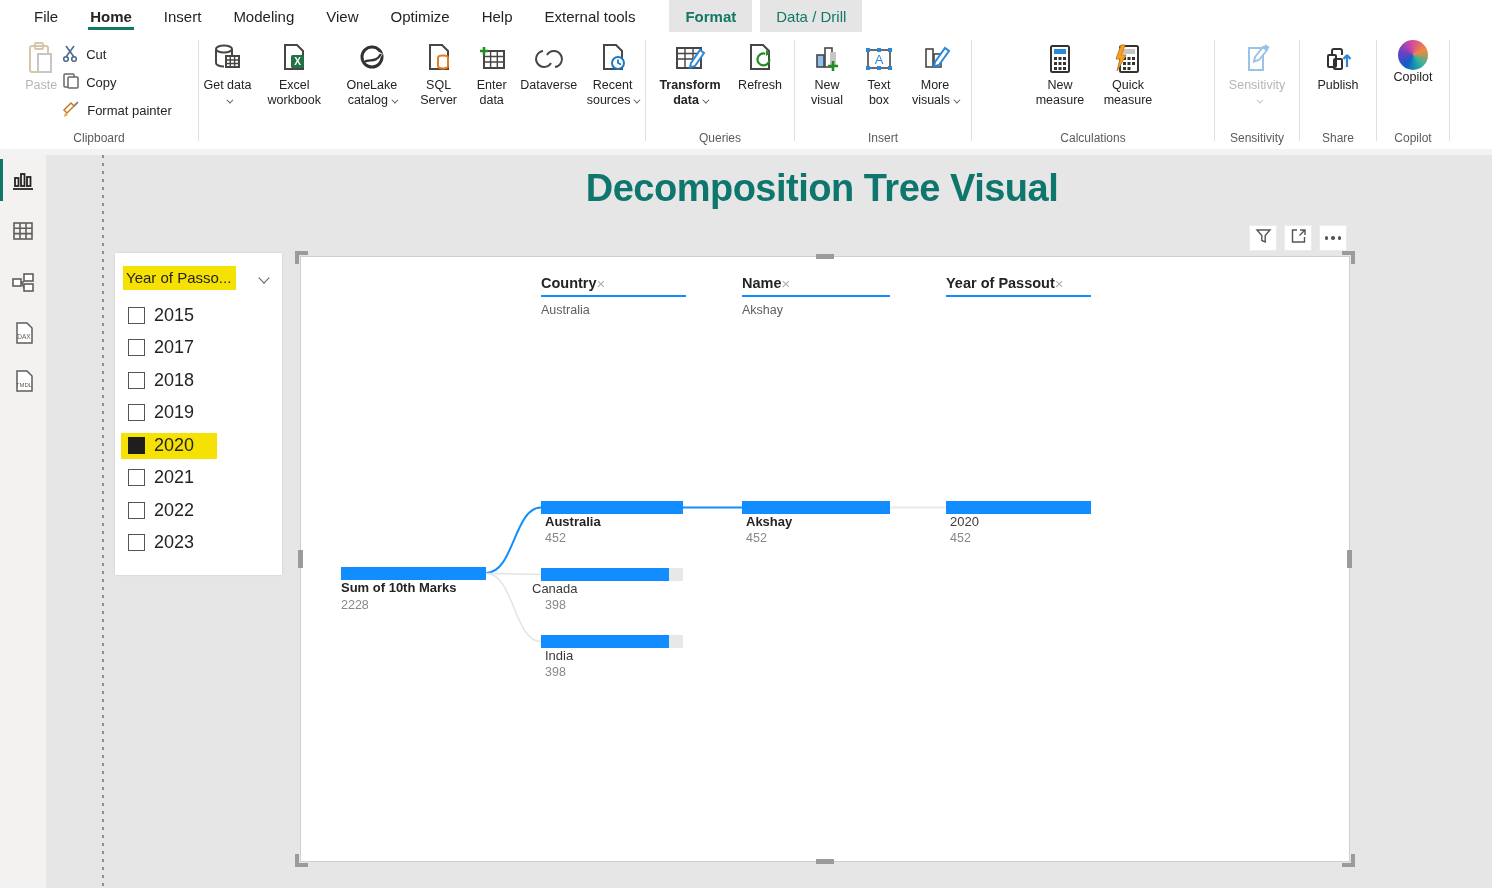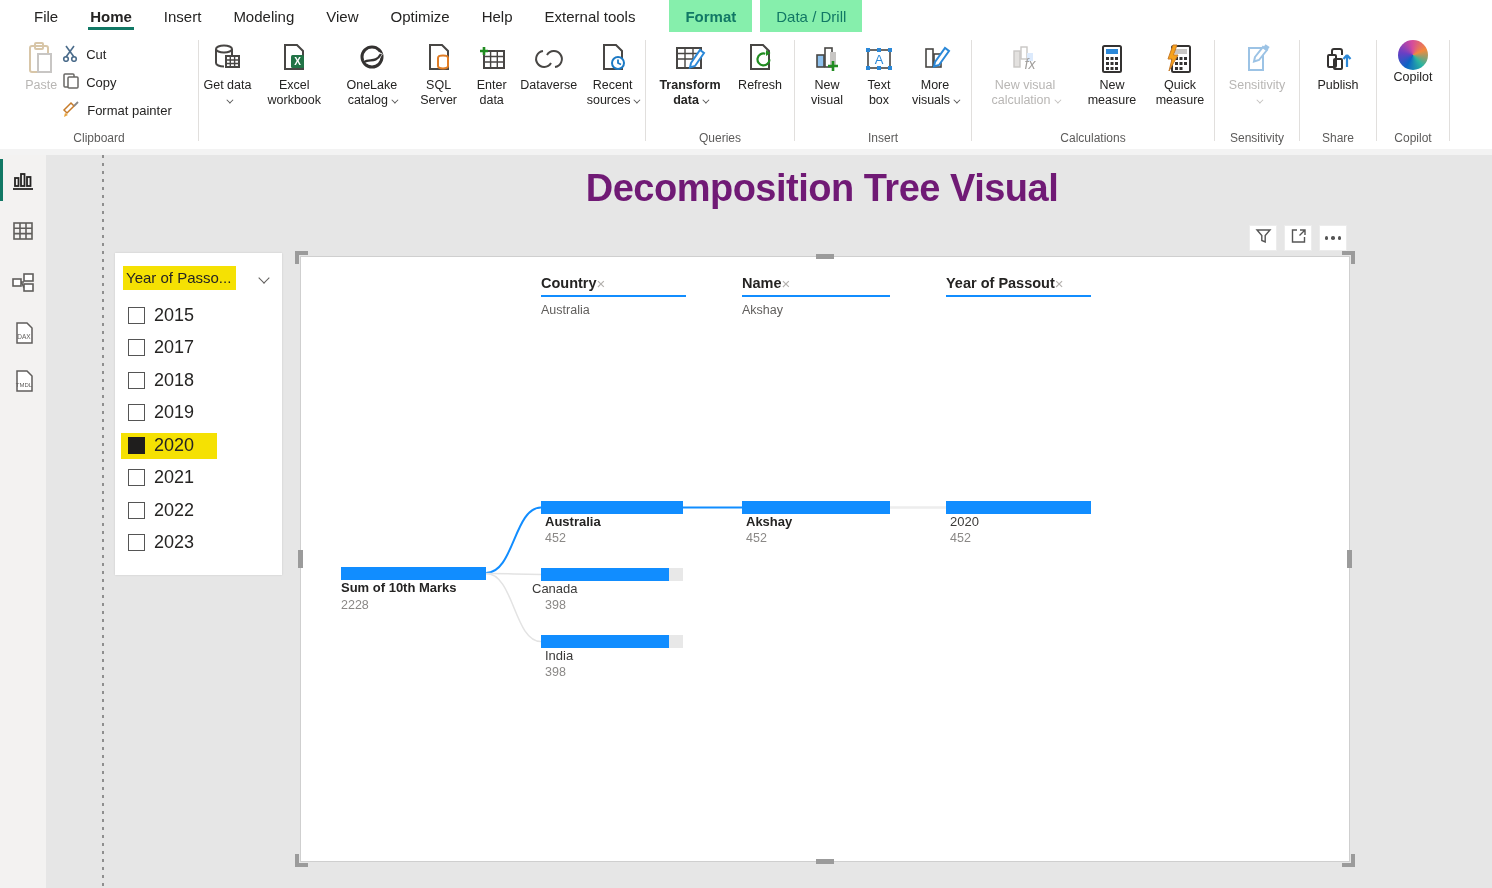--- a/index.html
+++ b/index.html
@@ -3,21 +3,21 @@
 <meta charset="utf-8">
 <style>
   * { margin:0; padding:0; box-sizing:border-box; }
   html,body { width:1492px; height:888px; overflow:hidden; font-family:"Liberation Sans", sans-serif; background:#fff; }
 
   
   .menubar { height:32px; background:#fff; display:flex; align-items:stretch; padding-left:18px; }
   .mtab { display:flex; align-items:center; padding:0 16px; font-size:15px; color:#252423; cursor:pointer; position:relative; white-space:nowrap; }
   .mtab.active { font-weight:bold; }
   .mtab.active::after { content:""; position:absolute; left:14px; right:14px; bottom:2px; height:3px; background:#117865; }
-  .mtab.ctx { background:#86efac; color:#117865; }
+  .mtab.ctx { background:#e5e5e5; color:#117865; }
   .mtab.ctx.b { font-weight:bold; }
 
   
   .ribbon { height:123px; background:#fff; border-bottom:6px solid #f3f3f3; display:flex; align-items:stretch; }
   .grp { display:flex; flex-direction:column; padding-top:6px; }
   .grp-body { display:flex; flex:1; align-items:flex-start; justify-content:center; }
   .grp-cap { text-align:center; font-size:12px; color:#5c5b5a; padding:2px 0 4px; }
   .vsep { width:1px; background:#e1dfdd; margin:8px 0; }
   .bigbtn { display:flex; flex-direction:column; align-items:center; padding:2px 3px; cursor:pointer; }
   .bigbtn .ic { height:38px; display:flex; align-items:center; justify-content:center; }
@@ -33,21 +33,21 @@
   
   .workspace { position:absolute; top:155px; left:0; right:0; bottom:0; display:flex; }
   .viewrail { width:46px; background:#f3f2f1; position:relative; }
   .rail-ind { position:absolute; left:0; top:4px; width:3px; height:42px; background:#117865; }
   .rit { position:absolute; left:11px; width:24px; height:24px; cursor:pointer; }
   .canvas { position:relative; flex:1; background:#e6e6e6; }
   .pagedots { position:absolute; left:56px; top:0; bottom:0; width:2px;
               background:repeating-linear-gradient(#8f8f8f 0 3px, transparent 3px 8px); }
 
   .page-title { position:absolute; left:376px; top:12px; width:800px; text-align:center;
-                font-size:38px; font-weight:bold; color:#701a75; letter-spacing:-0.5px; }
+                font-size:38px; font-weight:bold; color:#0f766e; letter-spacing:-0.5px; }
 
   
   .slicer { position:absolute; left:69px; top:98px; width:167px; height:322px; background:#fff;
             box-shadow:0 0 2px rgba(0,0,0,.12); padding:13px 8px 0 8px; }
   .sl-head { display:flex; align-items:center; justify-content:space-between; }
   .sl-title { font-size:15px; color:#252423; background:#f5e103; padding:3px 5px 4px 3px; white-space:nowrap; }
   .sl-chev { width:8px; height:8px; border-right:1.6px solid #605e5c; border-bottom:1.6px solid #605e5c; transform:rotate(45deg); margin-right:6px; cursor:pointer; }
   .sl-items { margin-top:9px; }
   .sl-row { position:relative; display:flex; align-items:center; height:32.5px; cursor:pointer; }
   .sl-hl { position:absolute; left:-2px; top:4px; width:96px; height:26px; background:#f5e103; display:none; }
@@ -307,31 +307,20 @@
           </span>
         <span class="lb"><span>More visuals</span><span class="chv"></span></span>
       </div>
     </div>
     <div class="grp-cap">Insert</div>
   </div>
   <div class="vsep"></div>
 
   <div class="grp" style="width:242px;">
     <div class="grp-body">
-      <div class="bigbtn dis" style="width:104px;">
-        <span class="ic">
-            <svg width="34" height="32" viewBox="0 0 34 32">
-              <rect x="6" y="8" width="6" height="16" fill="#e3e1df" stroke="#c8c6c4" stroke-width="1.4"></rect>
-              <rect x="13" y="4" width="6" height="12" fill="#fff" stroke="#c8c6c4" stroke-width="1.4"></rect>
-              <rect x="19" y="10" width="6" height="8" fill="#dceafc"></rect>
-              <text x="22" y="26" font-size="14" font-style="italic" fill="#a19f9d" text-anchor="middle">fx</text>
-            </svg>
-          </span>
-        <span class="lb"><span>New visual calculation</span><span class="chv"></span></span>
-      </div>
       <div class="bigbtn" style="width:70px;">
         <span class="ic">
             <svg width="28" height="32" viewBox="0 0 28 32">
               <rect x="5" y="3" width="18" height="26" rx="1.5" fill="#fff" stroke="#343231" stroke-width="2"></rect>
               <rect x="8" y="6" width="12" height="5" fill="#2b88d8"></rect>
               <g fill="#343231">
                 <rect x="8" y="14" width="3" height="3"></rect>
                 <rect x="12.5" y="14" width="3" height="3"></rect>
                 <rect x="17" y="14" width="3" height="3"></rect>
                 <rect x="8" y="19" width="3" height="3"></rect>

